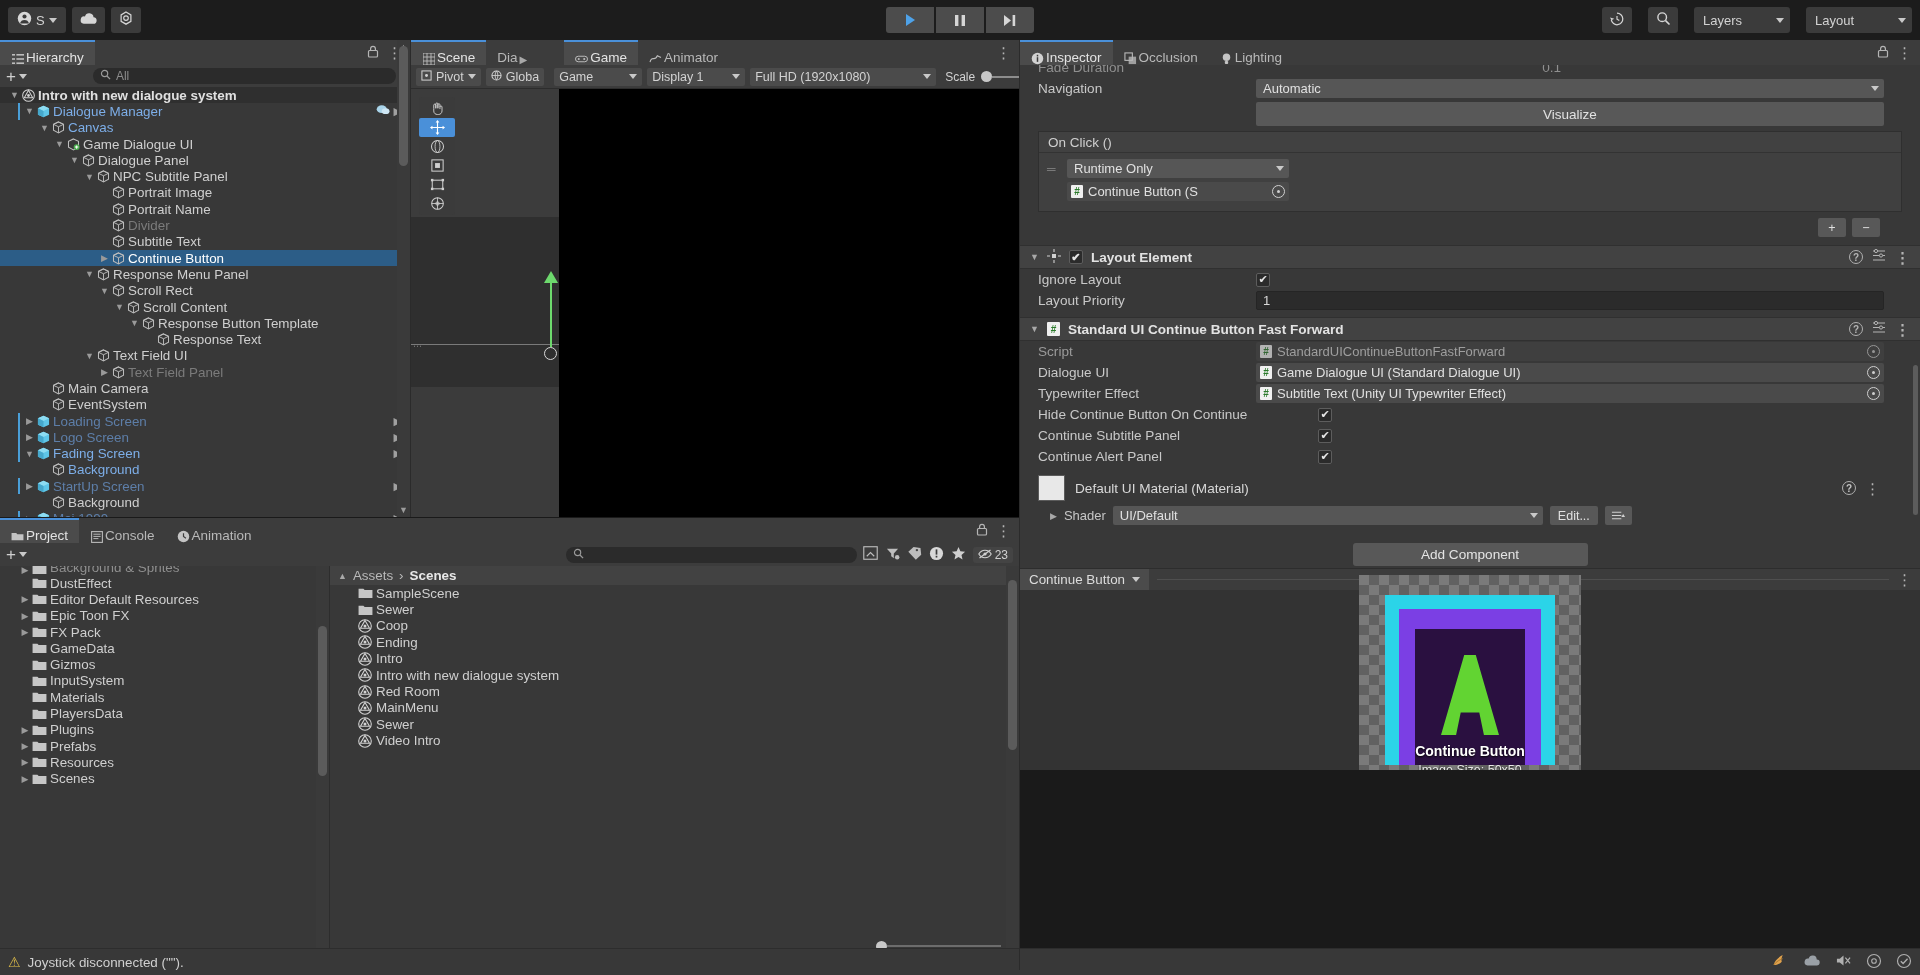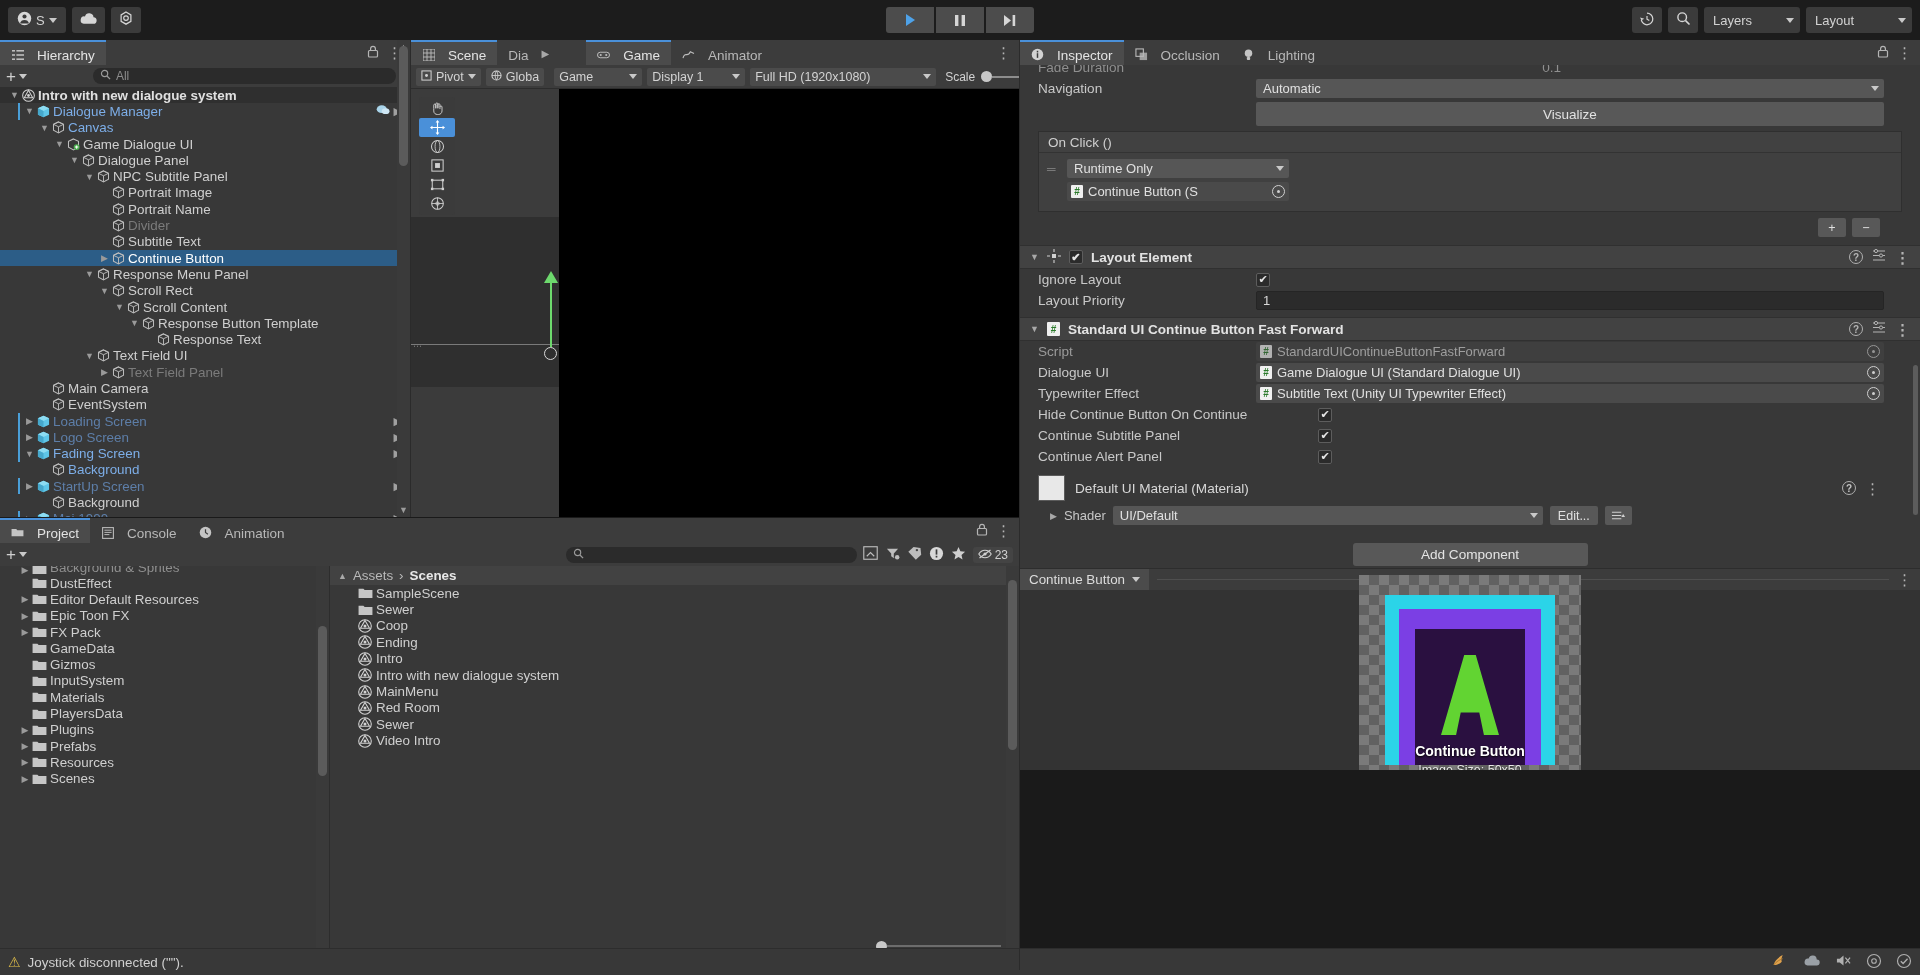--- a/index.html
+++ b/index.html
@@ -28,37 +28,37 @@
   }
   .tb-btn.wide { padding: 0 9px; }
   .caret { width: 0; height: 0; border-left: 4px solid transparent; border-right: 4px solid transparent; border-top: 5px solid #c9c9c9; }
   .tb-center { position: absolute; left: 50%; transform: translateX(-50%); display: flex; gap: 2px; }
   .play-btn {
     width: 48px; height: 26px; background: #4c4c4c; display: flex; align-items: center; justify-content: center;
   }
   .play-btn:first-child { border-radius: 3px 0 0 3px; }
   .play-btn:last-child { border-radius: 0 3px 3px 0; }
   .play-btn svg { display:block; }
-  .tb-right { position: absolute; right: 8px; display: flex; align-items: flex-start; gap: 6px; }
+  .tb-right { position: absolute; right: 8px; display: flex; align-items: flex-start; gap: 16px; }
   .layers-dd, .layout-dd {
     height: 26px; background: #3b3b3b; border-radius: 3px; display: flex;
     align-items: center; justify-content: space-between; padding: 0 6px 0 9px;
     font-size: 13px; color: #d2d2d2; gap: 14px;
   }
   .layers-dd { width: 96px; }
   .layout-dd { width: 106px; }
 
   
   .panel { position: absolute; background: #383838; }
   .panel-tabs {
     height: 25px; background: #3c3c3c; display: flex; align-items: stretch;
     position: relative;
   }
   .ptab {
-    display: flex; align-items: flex-start; gap: 13px; padding: 8px 11px;
+    display: flex; align-items: flex-end; gap: 2px; padding: 0 11px;
     font-size: 13.5px; color: #b8b8b8; background: transparent;
     position: relative;
   }
   .ptab.active { background: #4b4b4b; color: #e3e3e3; }
   .ptab.active::before {
     content:''; position:absolute; left:0; right:0; top:0; height:2px; background:#4a90d9;
   }
   .ptab-icon { width: 13px; height: 13px; display:inline-flex; align-items:center; justify-content:center; }
   .tabs-right { margin-left: auto; display: flex; align-items: center; gap: 8px; padding-right: 8px; }
   .kebab { color: #b5b5b5; font-size: 15px; letter-spacing: 0; line-height: 1; }
@@ -1432,31 +1432,31 @@
               <span>Intro with new dialogue system</span>
             </div>
             <div class="prow" style="padding-left: 28px; height: 16.4px;">
               <span class="fico">
                 <svg width="14" height="14" viewBox="0 0 14 14">
                   <circle cx="7" cy="7" r="6.3" fill="none" stroke="#d2d2d2" stroke-width="1.1"></circle>
                   <path d="M7 1.4 11.5 9.3H2.5z" fill="none" stroke="#d2d2d2" stroke-width="1.1"></path>
                   <circle cx="7" cy="7" r="1.5" fill="#d2d2d2"></circle>
                 </svg>
               </span>
-              <span>MainMenu</span>
+              <span>Red Room</span>
             </div>
             <div class="prow" style="padding-left: 28px; height: 16.4px;">
               <span class="fico">
                 <svg width="14" height="14" viewBox="0 0 14 14">
                   <circle cx="7" cy="7" r="6.3" fill="none" stroke="#d2d2d2" stroke-width="1.1"></circle>
                   <path d="M7 1.4 11.5 9.3H2.5z" fill="none" stroke="#d2d2d2" stroke-width="1.1"></path>
                   <circle cx="7" cy="7" r="1.5" fill="#d2d2d2"></circle>
                 </svg>
               </span>
-              <span>Red Room</span>
+              <span>MainMenu</span>
             </div>
             <div class="prow" style="padding-left: 28px; height: 16.4px;">
               <span class="fico">
                 <svg width="14" height="14" viewBox="0 0 14 14">
                   <circle cx="7" cy="7" r="6.3" fill="none" stroke="#d2d2d2" stroke-width="1.1"></circle>
                   <path d="M7 1.4 11.5 9.3H2.5z" fill="none" stroke="#d2d2d2" stroke-width="1.1"></path>
                   <circle cx="7" cy="7" r="1.5" fill="#d2d2d2"></circle>
                 </svg>
               </span>
               <span>Sewer</span>

